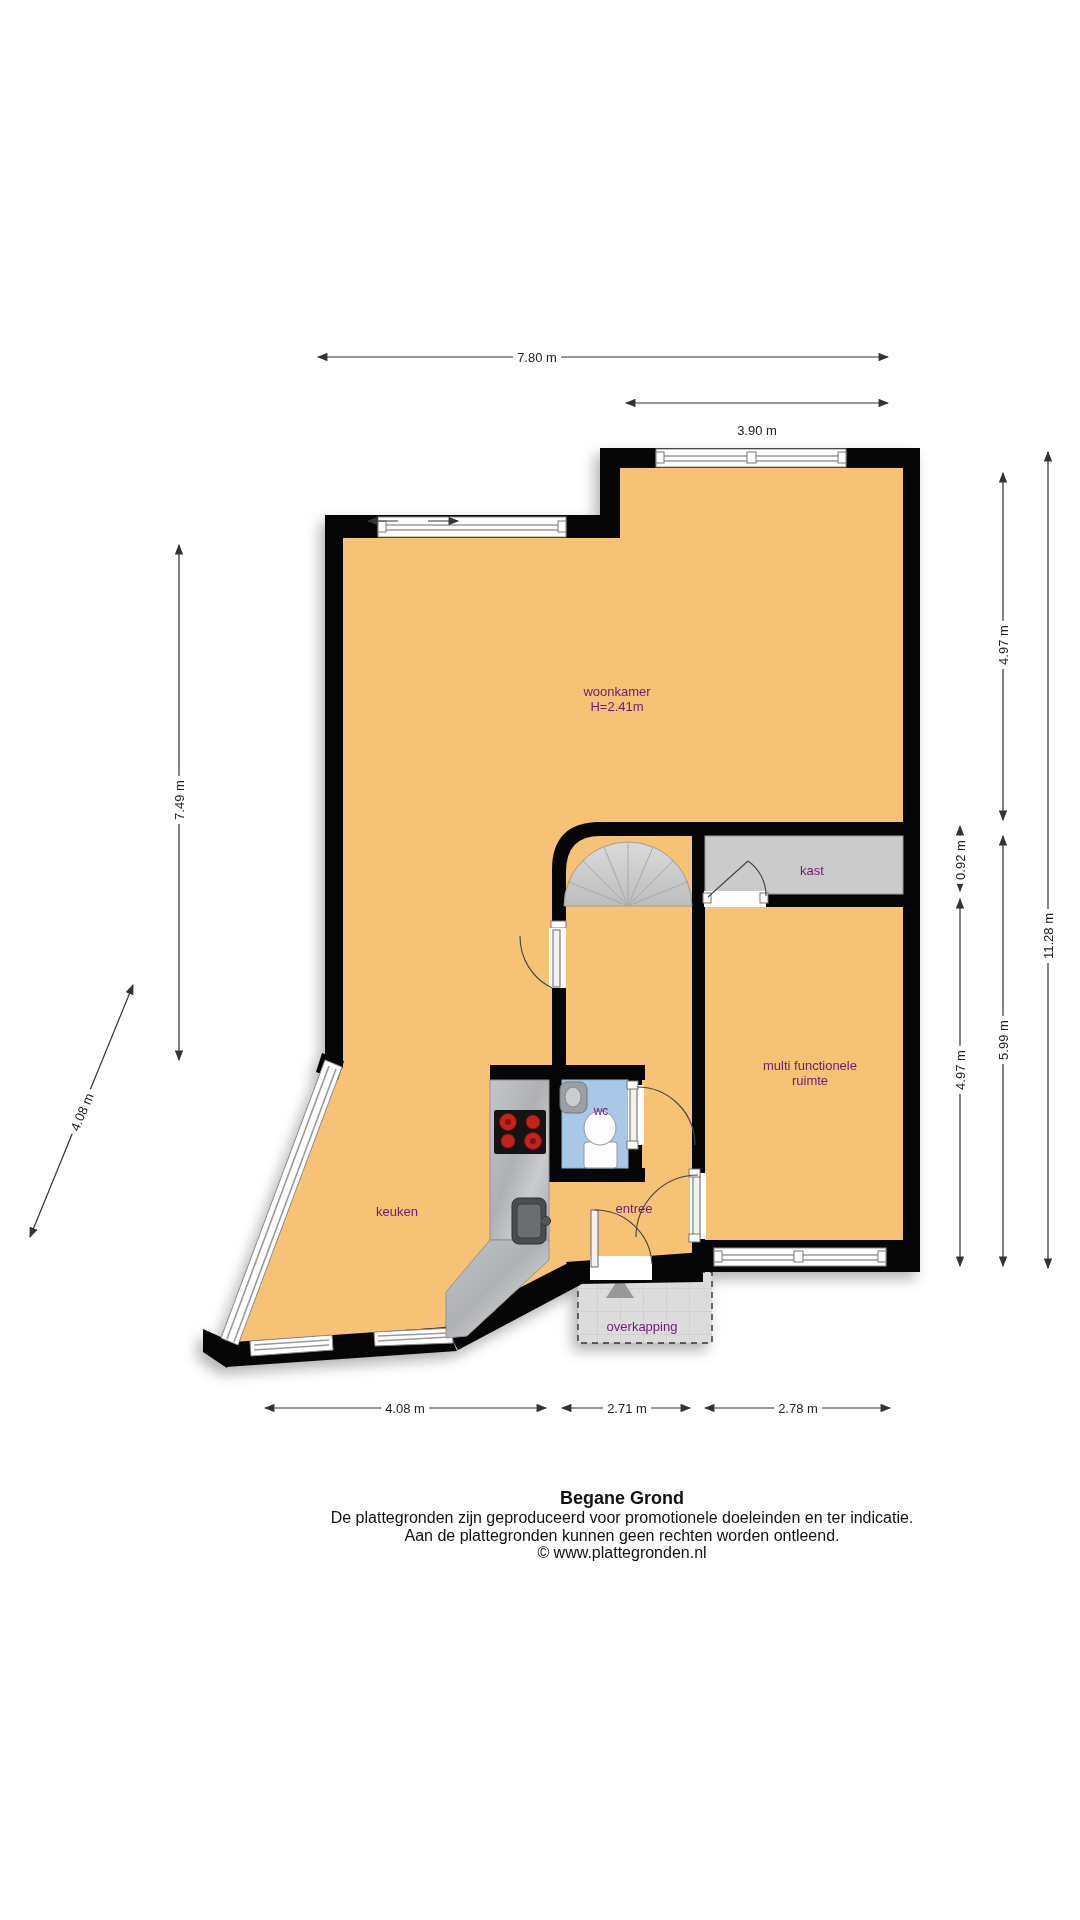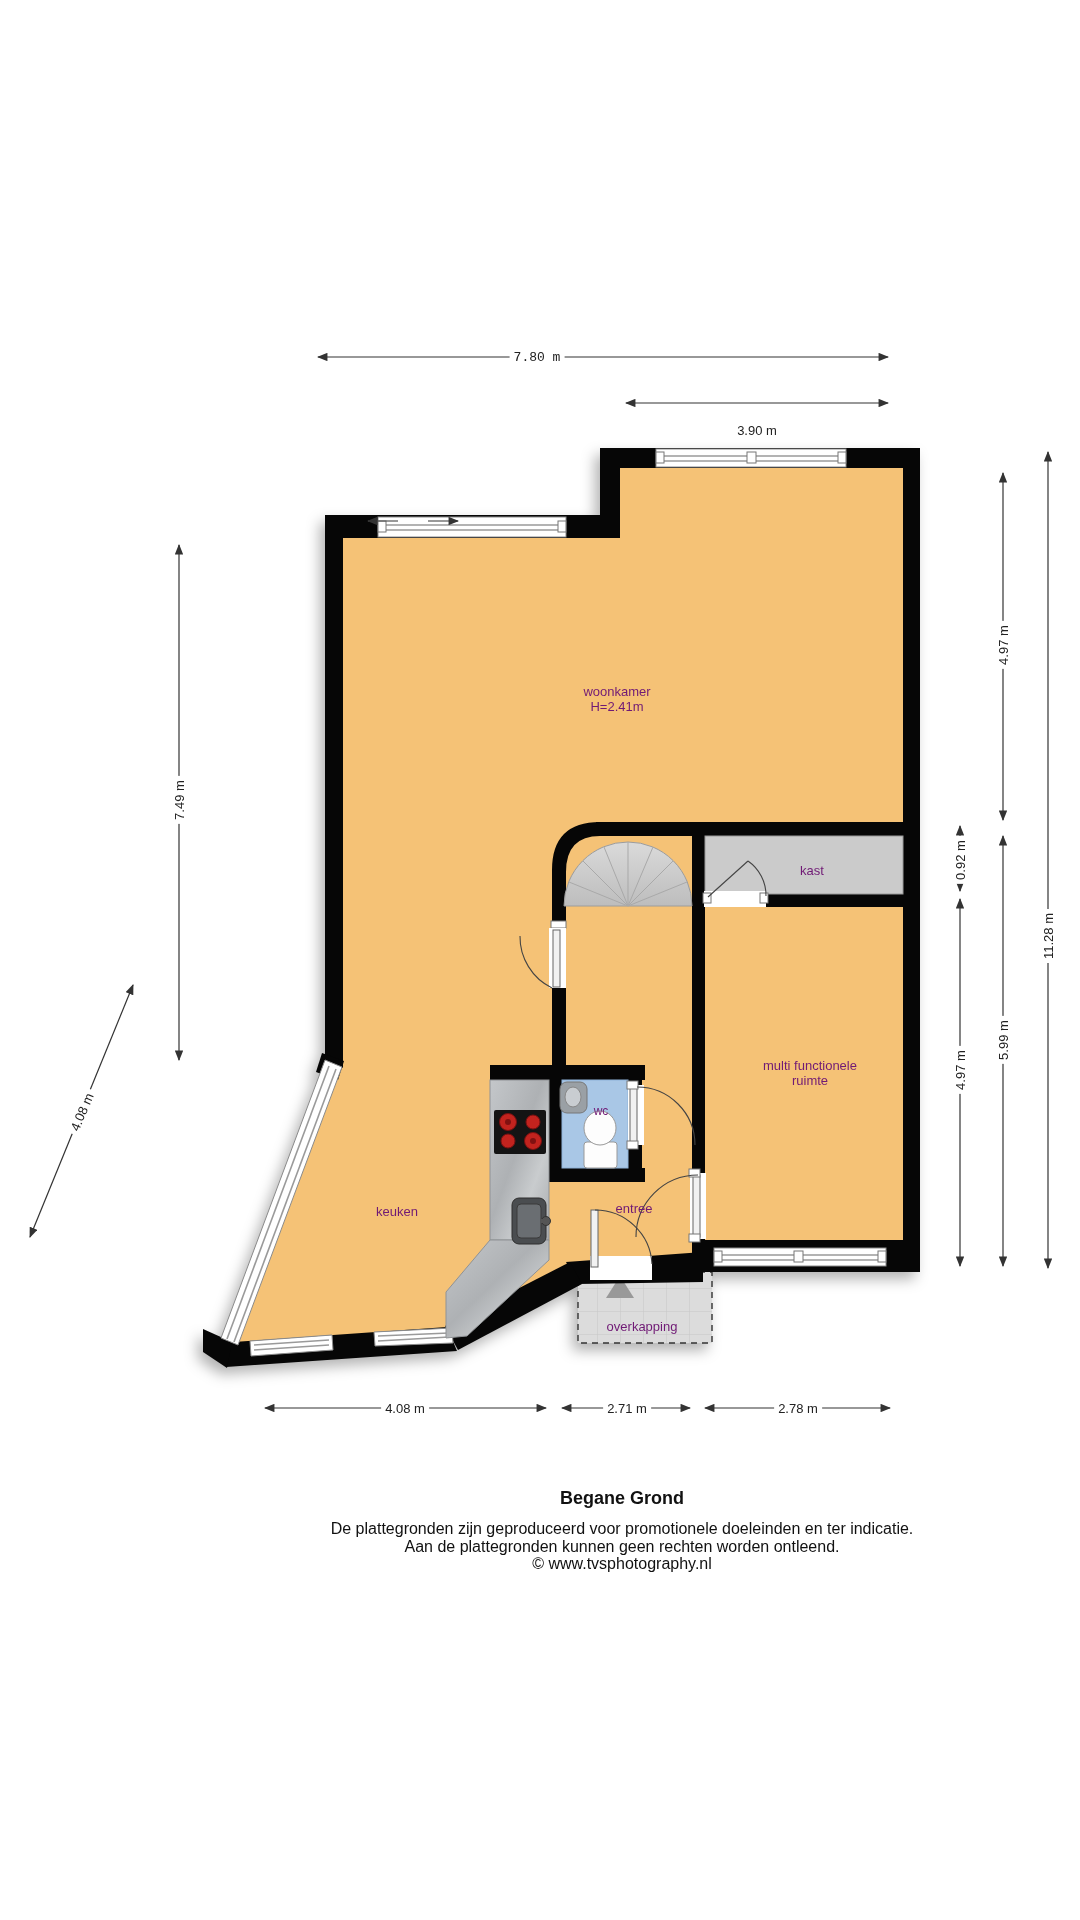--- a/index.html
+++ b/index.html
@@ -19,21 +19,21 @@
   .slidearrow{stroke:#555;stroke-width:1.2;fill:none;}
   .stairline{stroke:#a9a9a9;stroke-width:1;}
   .lbl{position:absolute;transform:translate(-50%,-50%);color:#701a75;font-size:13px;
        line-height:15px;text-align:center;white-space:nowrap;margin-top:8px;}
   .dim{position:absolute;transform:translate(-50%,-50%);color:#222;font-size:13px;
        background:#fff;padding:0 4px;white-space:nowrap;}
   .dim.v{transform:translate(-50%,-50%) rotate(-90deg);}
   .dim.diag{transform:translate(-50%,-50%) rotate(-67deg);}
   #footer{position:absolute;left:622px;top:1488px;transform:translateX(-50%);
           text-align:center;color:#111;white-space:nowrap;}
-  #footer .t{font-size:18px;font-weight:bold;margin-bottom:11px;}
+  #footer .t{font-size:18px;font-weight:bold;margin-bottom:0;}
   #footer .s{font-size:16px;line-height:17.5px;}
   #plan-group{filter:drop-shadow(-5px 7px 7px rgba(0,0,0,0.30));}
 </style>
 </head>
 <body>
 
 <div id="page">
 
 <svg width="1080" height="1920" viewBox="0 0 1080 1920">
   <defs>
@@ -230,33 +230,33 @@
 <div class="lbl" style="left:812px;top:862px;text-align:center;">kast</div>
 <div class="lbl" style="left:810px;top:1065px;">
   <div>multi functionele</div>
   <div>ruimte</div>
 </div>
 <div class="lbl" style="left:601px;top:1103px;font-size:12px;">wc</div>
 <div class="lbl" style="left:397px;top:1203px;">keuken</div>
 <div class="lbl" style="left:634px;top:1200px;">entree</div>
 <div class="lbl" style="left:642px;top:1318px;">overkapping</div>
 
-<div class="dim" style="left:537px;top:357px;font-family:Liberation Mono, monospace;">7.80 m</div>
+<div class="dim" style="left:537px;top:357px;">7.80 m</div>
 <div class="dim" style="left:757px;top:403px;margin-top:27px;">3.90 m</div>
 <div class="dim v" style="left:179px;top:800px;">7.49 m</div>
 <div class="dim diag" style="left:82px;top:1112px;">4.08 m</div>
 <div class="dim v" style="left:1003px;top:645px;">4.97 m</div>
 <div class="dim v" style="left:960px;top:860px;">0.92 m</div>
 <div class="dim v" style="left:960px;top:1070px;">4.97 m</div>
 <div class="dim v" style="left:1003px;top:1040px;">5.99 m</div>
 <div class="dim v" style="left:1048px;top:936px;">11.28 m</div>
 <div class="dim" style="left:405px;top:1408px;">4.08 m</div>
 <div class="dim" style="left:627px;top:1408px;">2.71 m</div>
 <div class="dim" style="left:798px;top:1408px;">2.78 m</div>
 
 <div id="footer">
   <div class="t">Begane Grond</div>
   <div class="s">De plattegronden zijn geproduceerd voor promotionele doeleinden en ter indicatie.</div>
   <div class="s">Aan de plattegronden kunnen geen rechten worden ontleend.</div>
-  <div class="s">© www.tvsphotography.nl</div>
+  <div class="s">© www.plattegronden.nl</div>
 </div>
 
 </div>
 
 </body></html>

